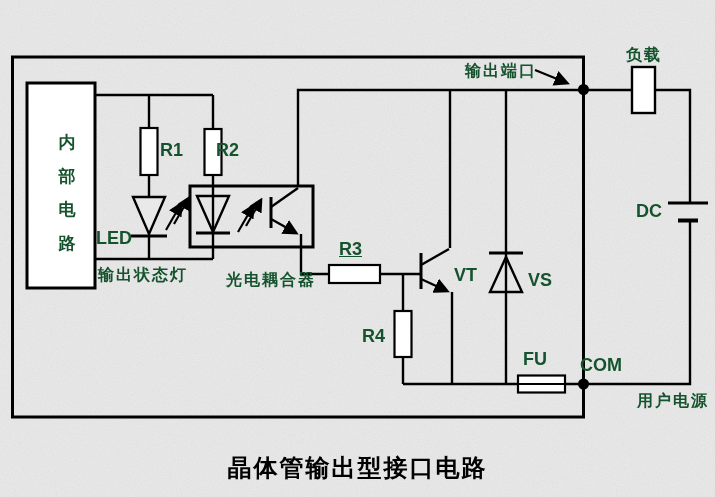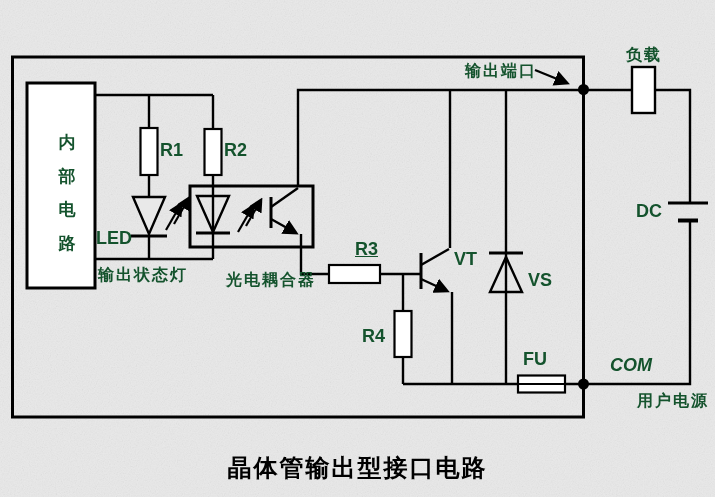--- a/index.html
+++ b/index.html
@@ -143,39 +143,39 @@
 
     <path d="M535,70 L567,83" stroke="#000" stroke-width="2.4" fill="none" marker-end="url(#ah)"></path>
   </svg>
 
   <div class="lbl vertical" style="left:56px; top:126px;">内部电路</div>
 
   <div class="lbl latin" style="left:96px; top:228px;">LED</div>
 
   <div class="lbl latin" style="left:160px; top:140px;">R1</div>
 
-  <div class="lbl latin" style="left:224px; top:140px;">R2</div>
+  <div class="lbl latin" style="left:216px; top:140px;">R2</div>
 
   <div class="lbl cjk" style="left:98px; top:265px;">输出状态灯</div>
 
   <div class="lbl cjk" style="left:206px; top:270px;margin-left:20px;">光电耦合器</div>
 
-  <div class="lbl latin" style="left:355px; top:239px;text-decoration:underline;">R3</div>
+  <div class="lbl latin" style="left:339px; top:239px;text-decoration:underline;">R3</div>
 
   <div class="lbl latin" style="left:362px; top:326px;text-align:right;">R4</div>
 
-  <div class="lbl latin" style="left:454px; top:249px;text-align:center;">VT</div>
+  <div class="lbl latin" style="left:454px; top:265px;text-align:center;">VT</div>
 
   <div class="lbl latin" style="left:528px; top:270px;">VS</div>
 
   <div class="lbl latin" style="left:523px; top:349px;">FU</div>
 
   <div class="lbl cjk" style="left:465px; top:61px;">输出端口</div>
 
-  <div class="lbl latin" style="left:610px; top:355px;font-style:italic;">COM</div>
+  <div class="lbl latin" style="left:580px; top:355px;">COM</div>
 
   <div class="lbl cjk" style="left:626px; top:45px;">负载</div>
 
   <div class="lbl latin" style="left:636px; top:201px;">DC</div>
 
   <div class="lbl cjk" style="left:637px; top:391px;">用户电源</div>
 
   <div id="title">晶体管输出型接口电路</div>
 </div>
 

